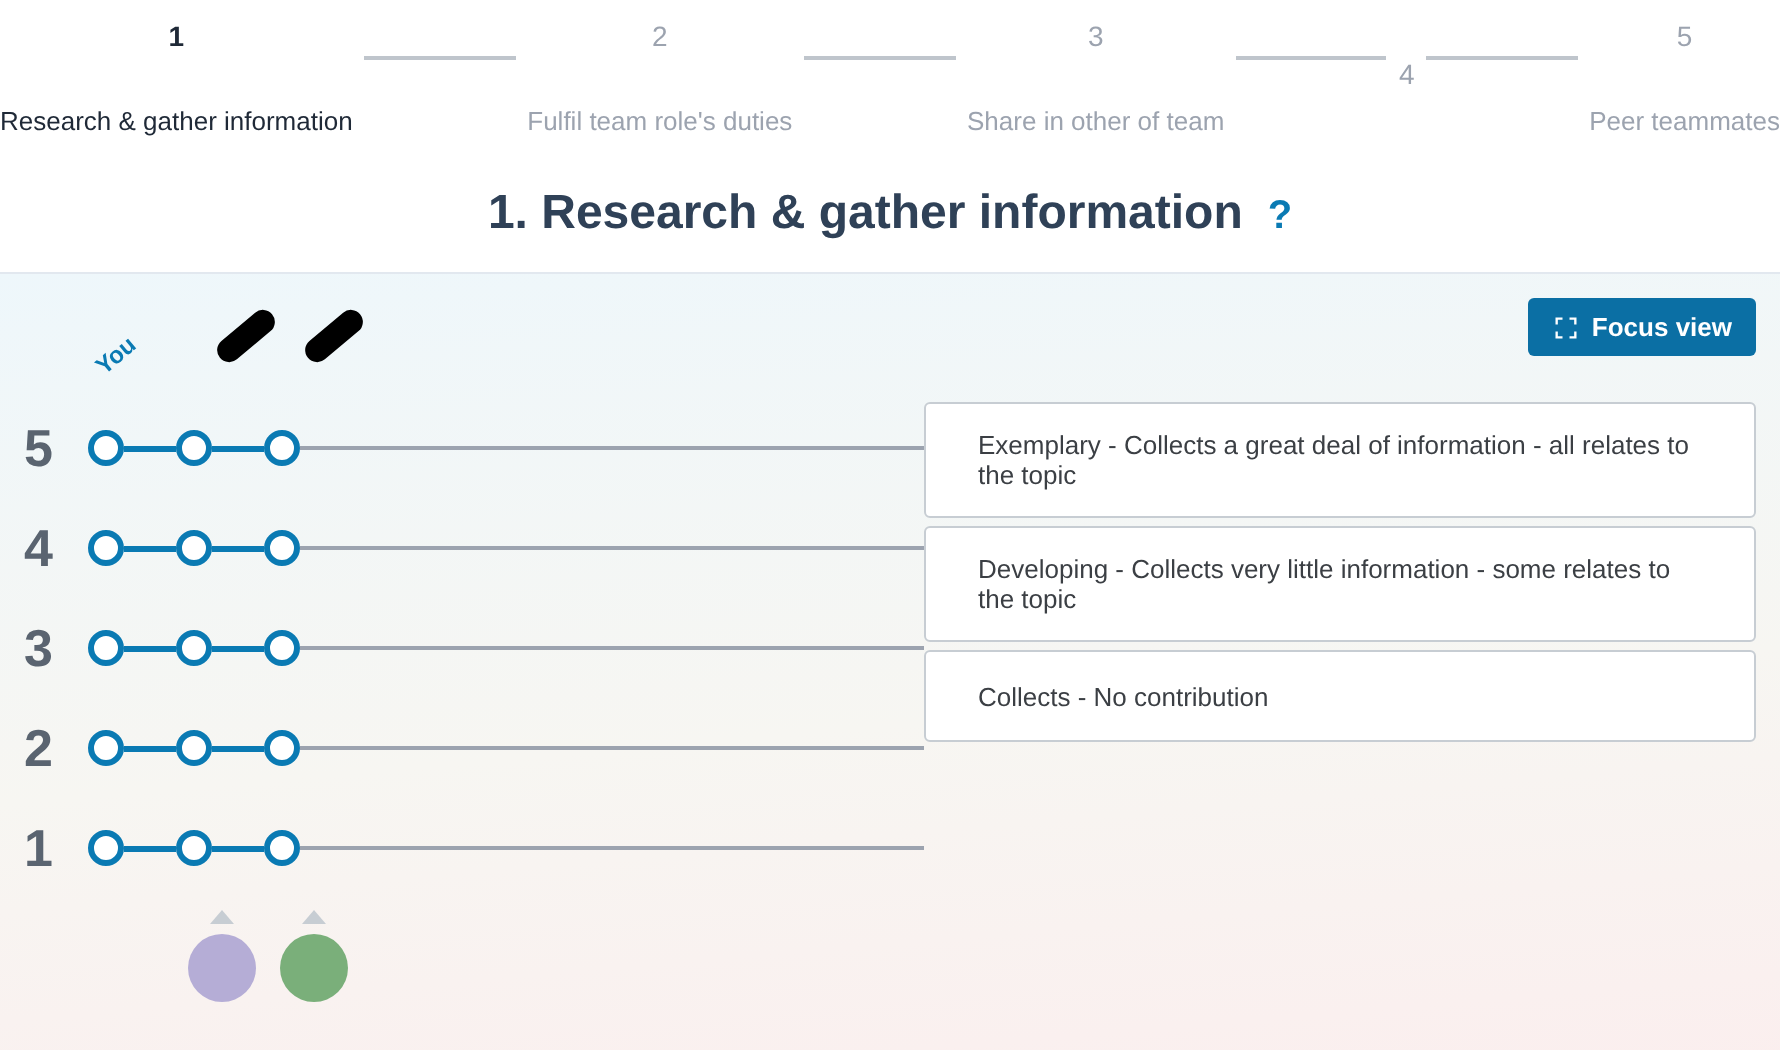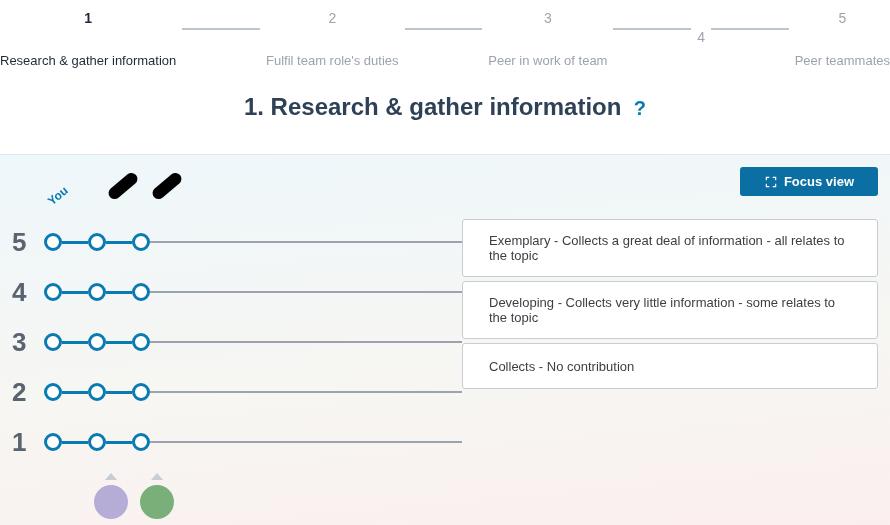--- a/index.html
+++ b/index.html
@@ -44,21 +44,21 @@
     height: 2px;
     background: #bfc5cc;
     margin: 0 6px;
     position: relative;
     top: -10px;
   }
 
   
   .heading {
     text-align: center;
-    padding: 25px 0 33px;
+    padding: 25px 0 15px;
   }
   .heading h1 {
     display: inline;
     font-size: 24px;
     font-weight: 600;
     color: #2f4157;
   }
   .heading .help {
     display: inline-block;
     color: #0a7ab3;
@@ -77,21 +77,21 @@
     min-height: 405px;
   }
 
   .focus-btn {
     position: absolute;
     top: 12px;
     right: 12px;
     background: #0b6fa4;
     color: #fff;
     border: none;
-    padding: 7px 24px;
+    padding: 7px 12px;
     border-radius: 3px;
     font-size: 13px;
     font-weight: 600;
     cursor: pointer;
     display: flex;
     align-items: flex-end;
     gap: 6px;
   }
 
   .content-wrap {
@@ -222,21 +222,21 @@
     <span class="step-label">Research &amp; gather information</span>
   </div>
   <div class="step-connector"></div>
   <div class="step">
     <span class="step-num">2</span>
     <span class="step-label">Fulfil team role's duties</span>
   </div>
   <div class="step-connector"></div>
   <div class="step">
     <span class="step-num">3</span>
-    <span class="step-label">Peer in work of team</span>
+    <span class="step-label">Share in other of team</span>
   </div>
   <div class="step-connector"></div>
   <div class="step">
     <span class="step-num">4</span>
   </div>
   <div class="step-connector"></div>
   <div class="step">
     <span class="step-num">5</span>
     <span class="step-label">Peer teammates</span>
   </div>

